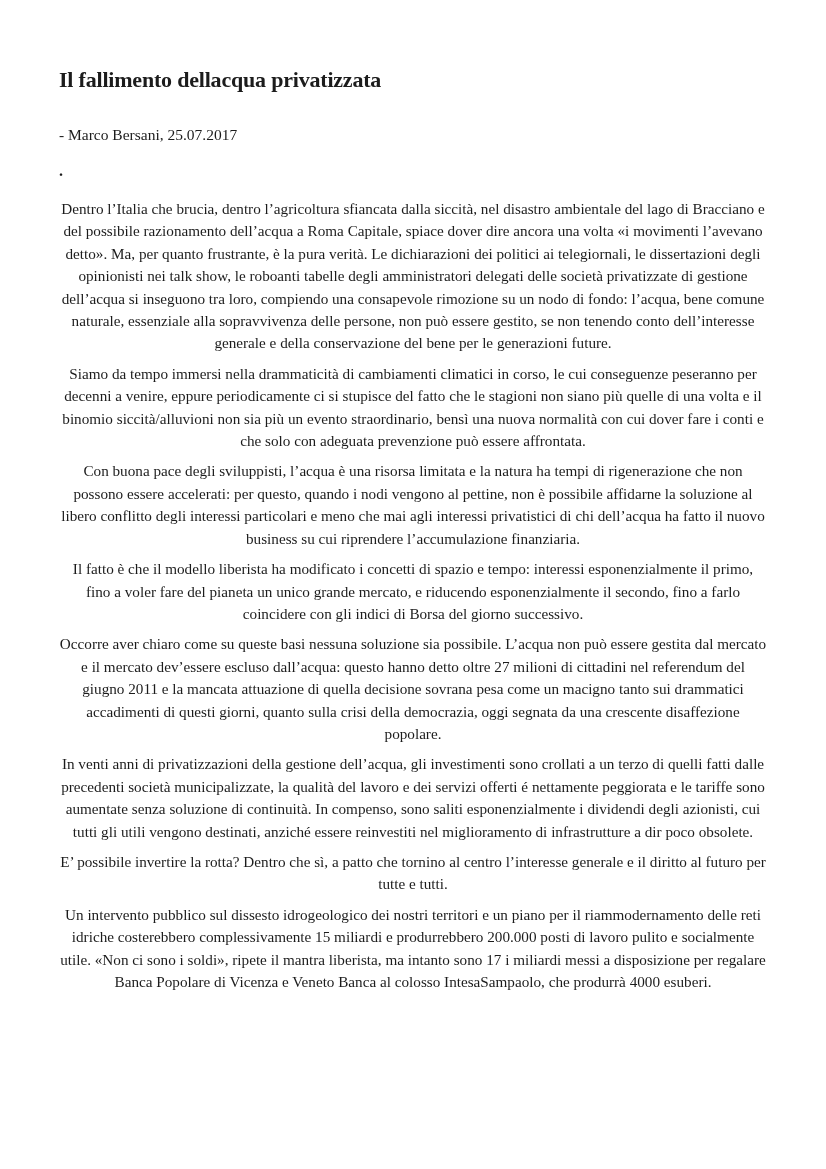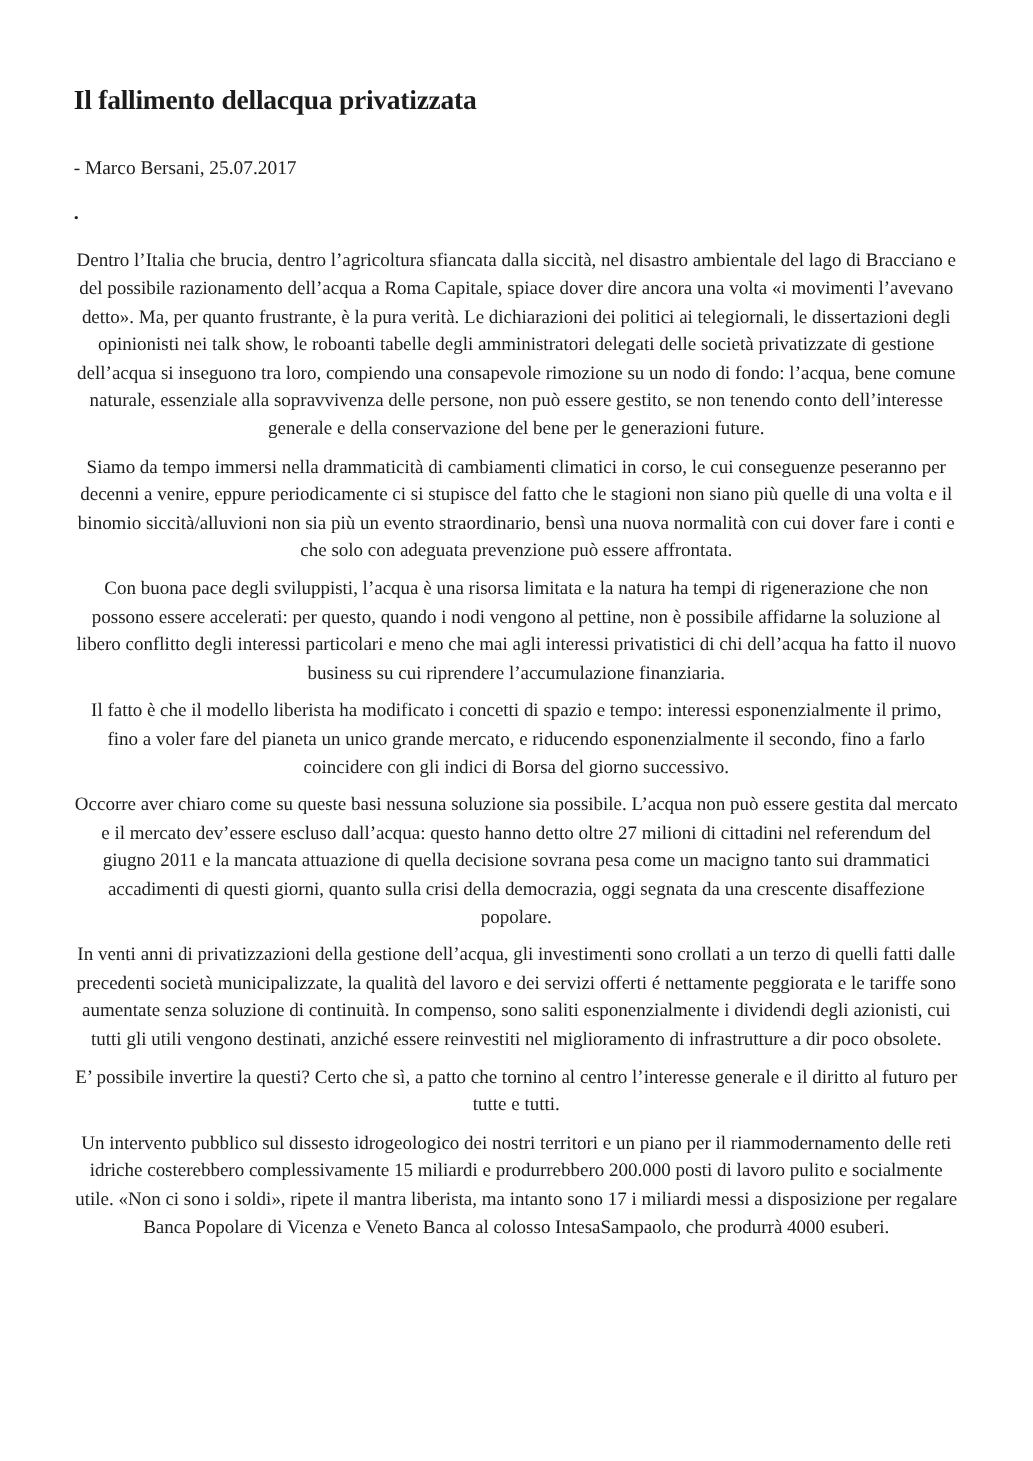--- a/index.html
+++ b/index.html
@@ -66,17 +66,17 @@
     <h1 class="article-title">Il fallimento dellacqua privatizzata</h1>
     <p class="byline">- Marco Bersani, 25.07.2017</p>
     <p class="separator">.</p>
     <div class="paragraphs">
       <p class="body-paragraph">Dentro l’Italia che brucia, dentro l’agricoltura sfiancata dalla siccità, nel disastro ambientale del lago di Bracciano e del possibile razionamento dell’acqua a Roma Capitale, spiace dover dire ancora una volta «i movimenti l’avevano detto». Ma, per quanto frustrante, è la pura verità. Le dichiarazioni dei politici ai telegiornali, le dissertazioni degli opinionisti nei talk show, le roboanti tabelle degli amministratori delegati delle società privatizzate di gestione dell’acqua si inseguono tra loro, compiendo una consapevole rimozione su un nodo di fondo: l’acqua, bene comune naturale, essenziale alla sopravvivenza delle persone, non può essere gestito, se non tenendo conto dell’interesse generale e della conservazione del bene per le generazioni future.</p>
       <p class="body-paragraph">Siamo da tempo immersi nella drammaticità di cambiamenti climatici in corso, le cui conseguenze peseranno per decenni a venire, eppure periodicamente ci si stupisce del fatto che le stagioni non siano più quelle di una volta e il binomio siccità/alluvioni non sia più un evento straordinario, bensì una nuova normalità con cui dover fare i conti e che solo con adeguata prevenzione può essere affrontata.</p>
       <p class="body-paragraph">Con buona pace degli sviluppisti, l’acqua è una risorsa limitata e la natura ha tempi di rigenerazione che non possono essere accelerati: per questo, quando i nodi vengono al pettine, non è possibile affidarne la soluzione al libero conflitto degli interessi particolari e meno che mai agli interessi privatistici di chi dell’acqua ha fatto il nuovo business su cui riprendere l’accumulazione finanziaria.</p>
       <p class="body-paragraph">Il fatto è che il modello liberista ha modificato i concetti di spazio e tempo: interessi esponenzialmente il primo, fino a voler fare del pianeta un unico grande mercato, e riducendo esponenzialmente il secondo, fino a farlo coincidere con gli indici di Borsa del giorno successivo.</p>
       <p class="body-paragraph">Occorre aver chiaro come su queste basi nessuna soluzione sia possibile. L’acqua non può essere gestita dal mercato e il mercato dev’essere escluso dall’acqua: questo hanno detto oltre 27 milioni di cittadini nel referendum del giugno 2011 e la mancata attuazione di quella decisione sovrana pesa come un macigno tanto sui drammatici accadimenti di questi giorni, quanto sulla crisi della democrazia, oggi segnata da una crescente disaffezione popolare.</p>
       <p class="body-paragraph">In venti anni di privatizzazioni della gestione dell’acqua, gli investimenti sono crollati a un terzo di quelli fatti dalle precedenti società municipalizzate, la qualità del lavoro e dei servizi offerti é nettamente peggiorata e le tariffe sono aumentate senza soluzione di continuità. In compenso, sono saliti esponenzialmente i dividendi degli azionisti, cui tutti gli utili vengono destinati, anziché essere reinvestiti nel miglioramento di infrastrutture a dir poco obsolete.</p>
-      <p class="body-paragraph">E’ possibile invertire la questi? Certo che sì, a patto che tornino al centro l’interesse generale e il diritto al futuro per tutte e tutti.</p>
+      <p class="body-paragraph">E’ possibile invertire la rotta? Dentro che sì, a patto che tornino al centro l’interesse generale e il diritto al futuro per tutte e tutti.</p>
       <p class="body-paragraph">Un intervento pubblico sul dissesto idrogeologico dei nostri territori e un piano per il riammodernamento delle reti idriche costerebbero complessivamente 15 miliardi e produrrebbero 200.000 posti di lavoro pulito e socialmente utile. «Non ci sono i soldi», ripete il mantra liberista, ma intanto sono 17 i miliardi messi a disposizione per regalare Banca Popolare di Vicenza e Veneto Banca al colosso IntesaSampaolo, che produrrà 4000 esuberi.</p>
     </div>
   </div>
 </div>
 
 </body></html>

